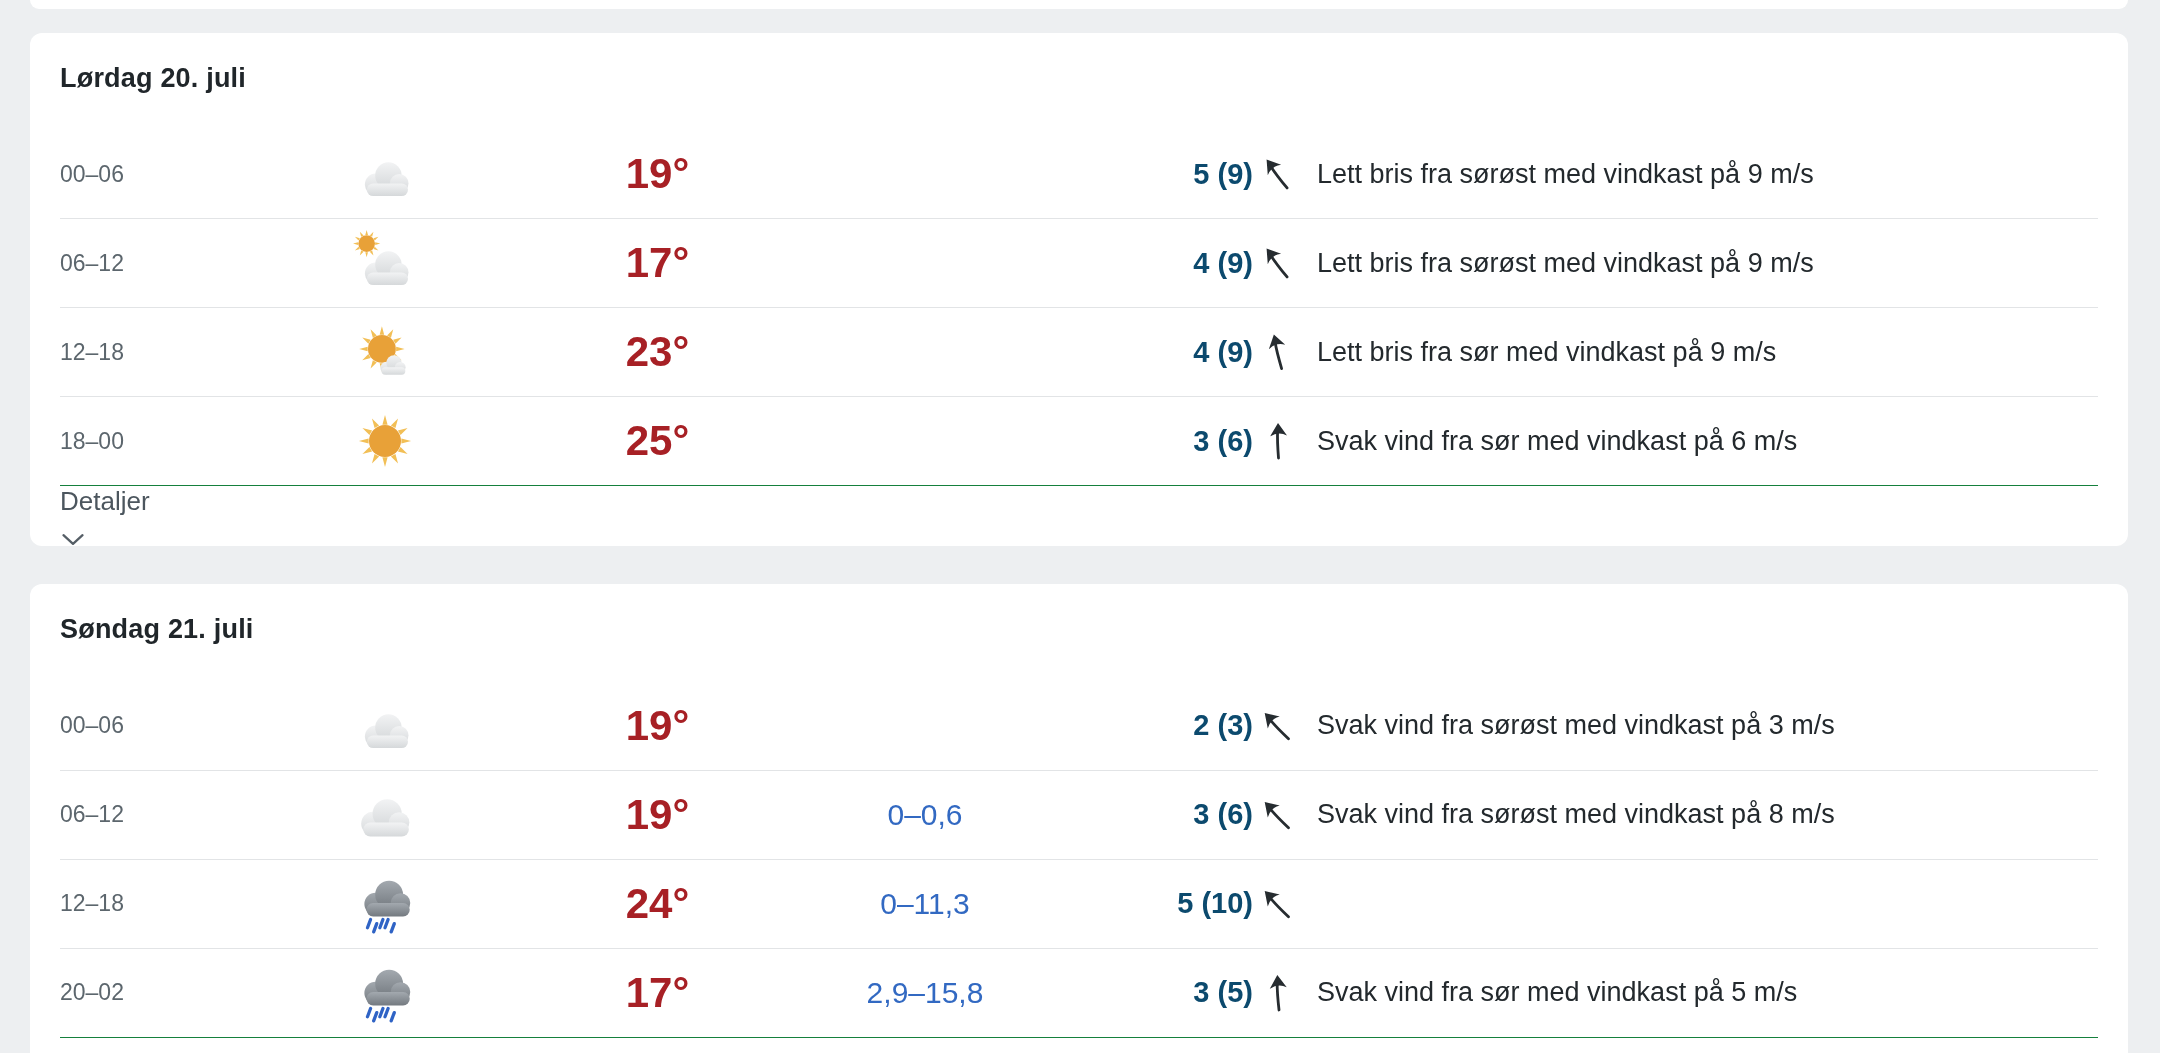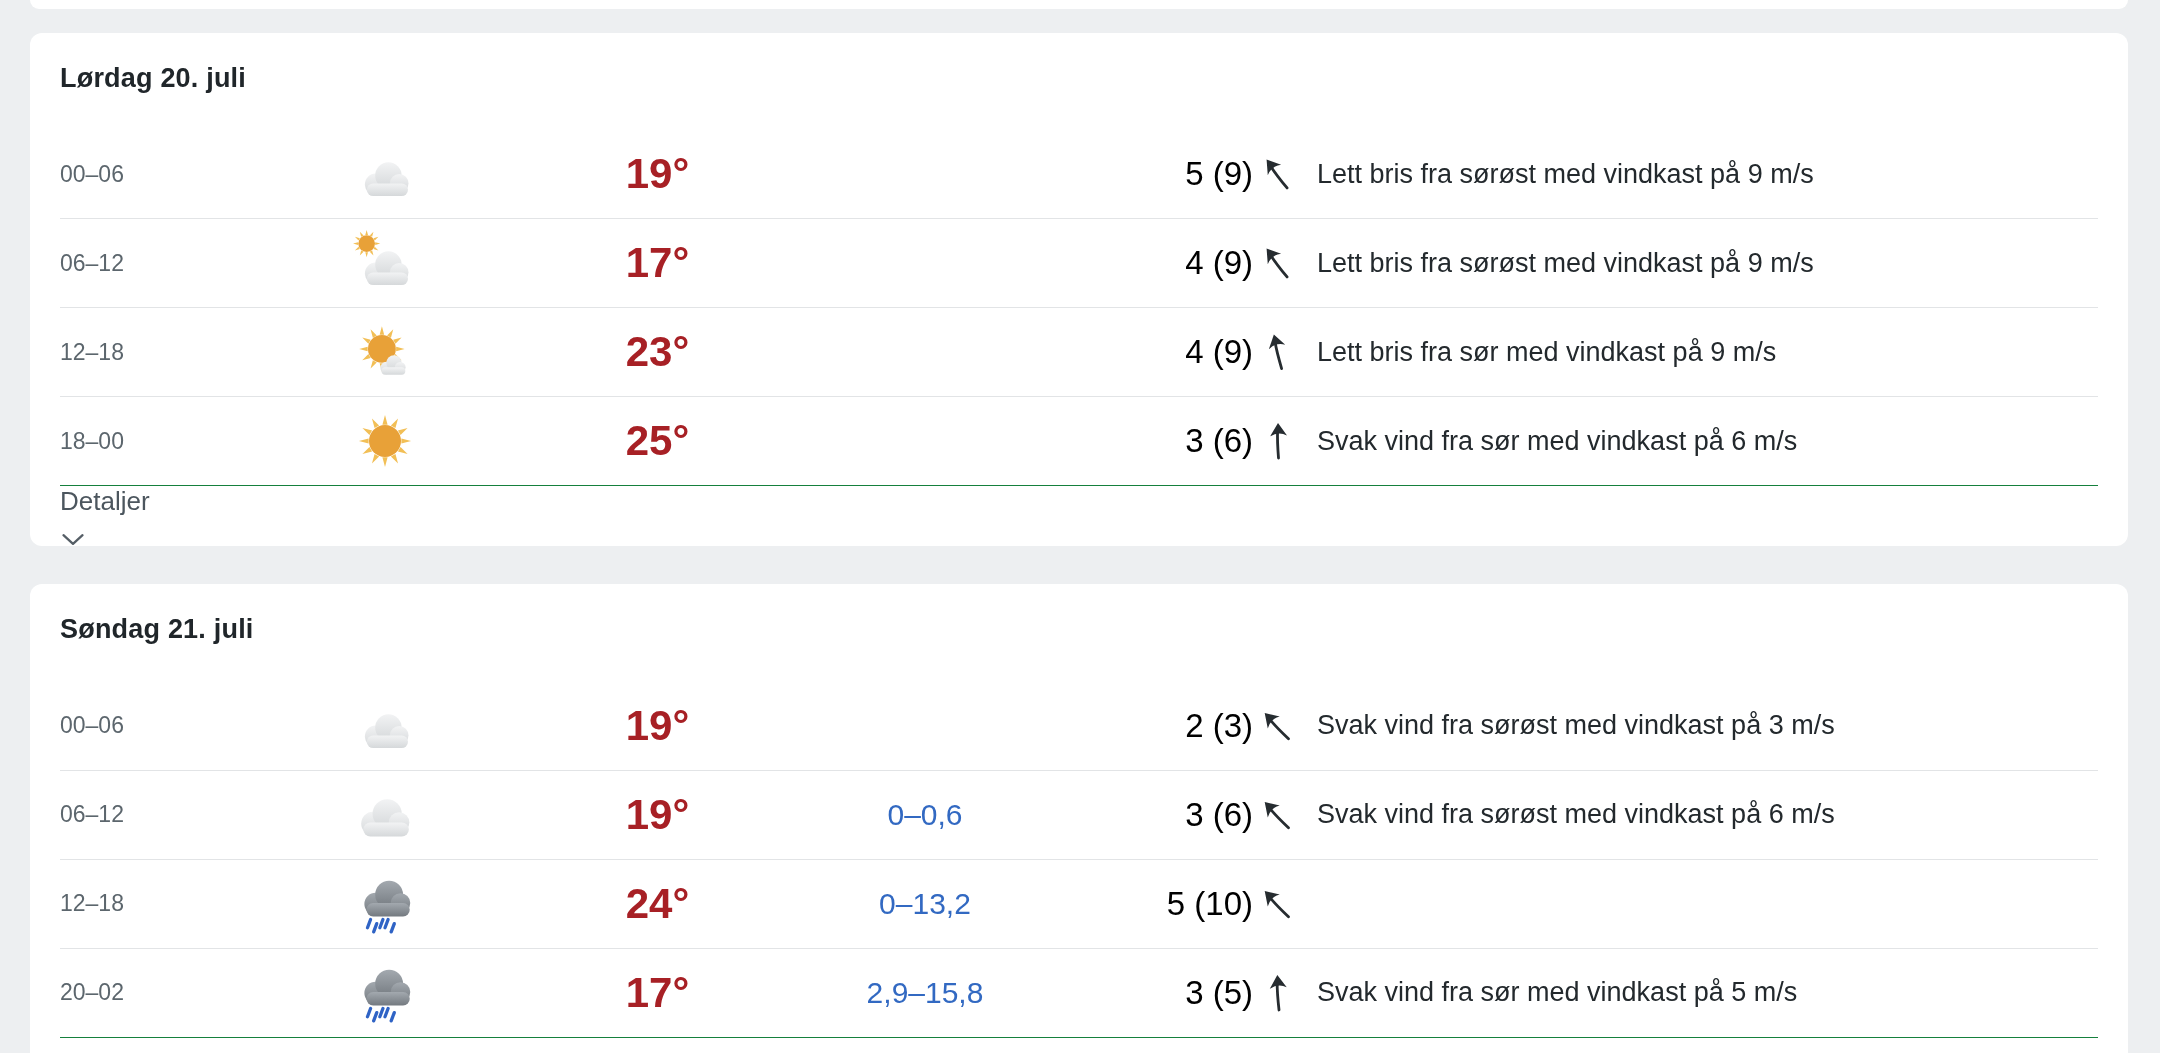--- a/index.html
+++ b/index.html
@@ -18,21 +18,21 @@
     display:grid;
     grid-template-columns:150px 350px 195px 340px 158px 50px 1fr;
     align-items:center;height:88px;margin:0 30px;
   }
   .row + .row{border-top:1px solid #e2e4e6;}
   .time{font-size:23px;color:#5c666d;}
   .iconcell{justify-self:center;line-height:0;}
   .wicon{width:66px;height:66px;}
   .temp{font-size:42px;font-weight:700;color:#a72025;text-align:center;}
   .precip{font-size:30px;color:#3269c2;text-align:center;}
-  .windval{font-size:33px;color:#000000;text-align:right;white-space:nowrap;}
+  .windval{font-size:29px;color:#0c4a6e;text-align:right;white-space:nowrap;font-weight:bold;}
   .arrowcell{justify-self:center;line-height:0;}
   .arrow{width:30px;height:38px;transform-origin:50% 55%;}
   .winddesc{font-size:27px;color:#23292d;padding-left:14px;white-space:nowrap;}
   .details{
     height:60px;margin:0 30px;border-top:1px solid #15803d;
     display:flex;align-items:flex-start;justify-content:center;gap:16px;cursor:pointer;flex-direction:column;
   }
   .details-label{font-size:26px;color:#4c565e;}
   .chev{width:26px;height:15px;}
   .defs{position:absolute;width:0;height:0;}
@@ -203,30 +203,30 @@
         <div class="time">06–12</div>
         <div class="iconcell"><svg class="wicon">
               <use href="#sym-cloudy"></use>
             </svg></div>
         <div class="temp">19°</div>
         <div class="precip">0–0,6</div>
         <div class="windval">3 (6)</div>
         <div class="arrowcell"><svg class="arrow" style="transform: rotate(-42deg);">
               <use href="#sym-wind-arrow"></use>
             </svg></div>
-        <div class="winddesc">Svak vind fra sørøst med vindkast på 6 m/s</div>
+        <div class="winddesc">Svak vind fra sørøst med vindkast på 8 m/s</div>
       </div>
 
       <div class="row">
         <div class="time">12–18</div>
         <div class="iconcell"><svg class="wicon">
               <use href="#sym-rain"></use>
             </svg></div>
         <div class="temp">24°</div>
-        <div class="precip">0–13,2</div>
+        <div class="precip">0–11,3</div>
         <div class="windval">5 (10)</div>
         <div class="arrowcell"><svg class="arrow" style="transform: rotate(-42deg);">
               <use href="#sym-wind-arrow"></use>
             </svg></div>
       </div>
 
       <div class="row">
         <div class="time">20–02</div>
         <div class="iconcell"><svg class="wicon">
               <use href="#sym-rain"></use>

